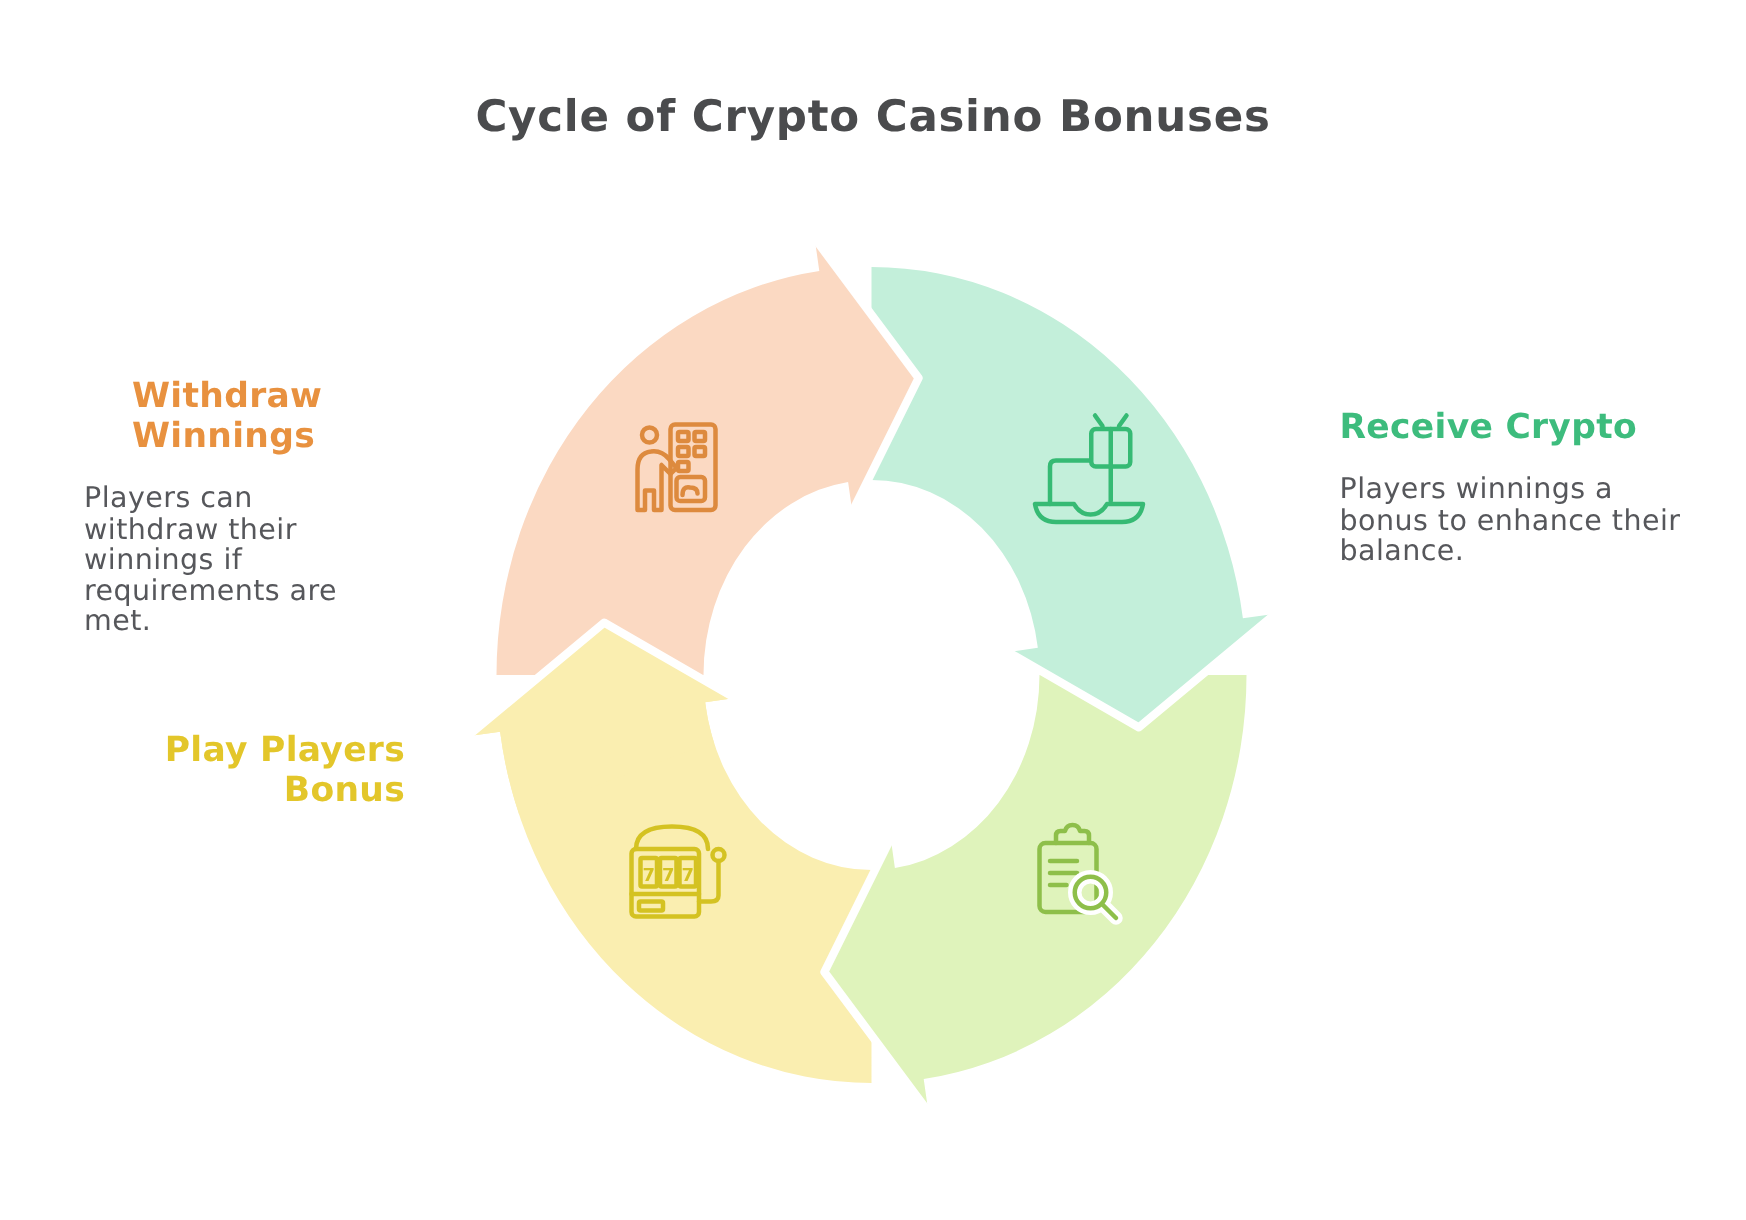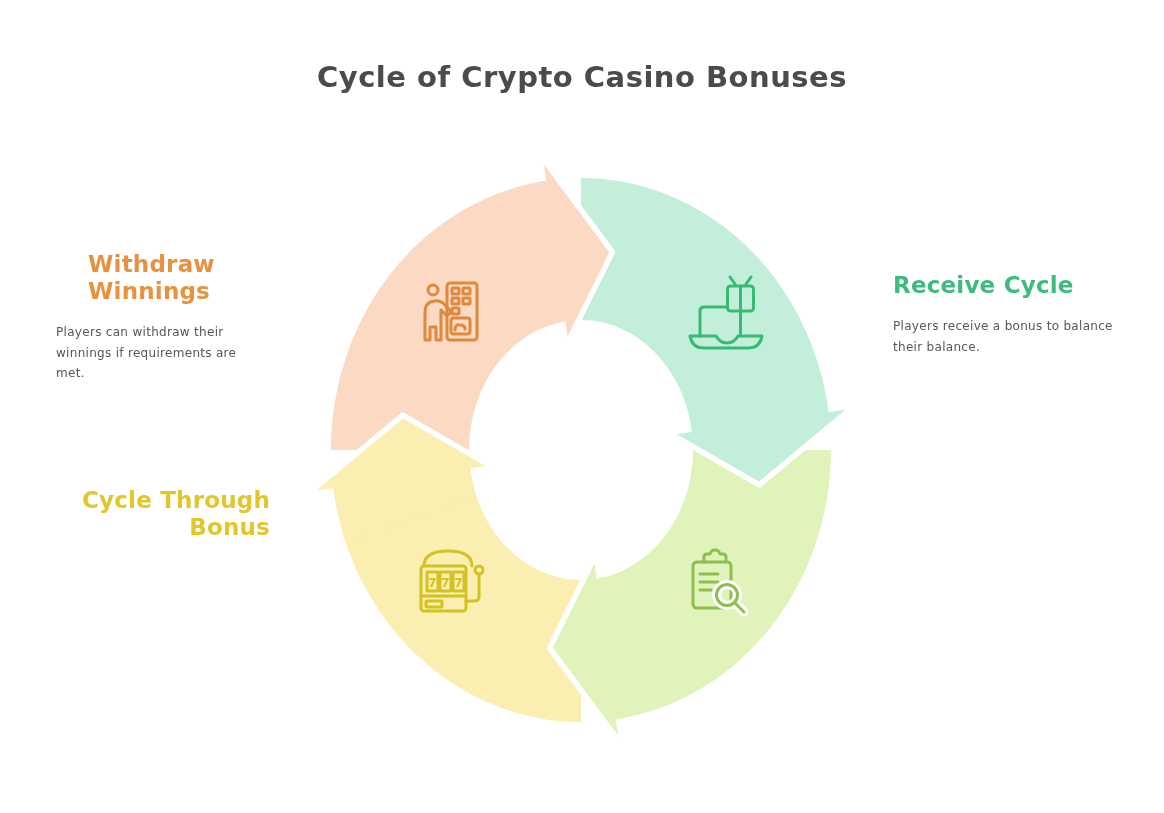--- a/index.html
+++ b/index.html
@@ -18,21 +18,21 @@
     color:#4a4b4d;
   }
   .step{position:absolute;}
   .step h2{
     margin:0 0 17px 0;
     font-size:23px;font-weight:700;
     line-height:27px;letter-spacing:.2px;
   }
   .step p{
     margin:0;
-    font-size:12px;line-height:20.5px;letter-spacing:.3px;
+    font-size:19px;line-height:20.5px;letter-spacing:.3px;
     color:#56575b;
   }
   .step-receive{left:893px;top:272px;width:232px;text-align:left;}
   .step-understand{left:893px;top:474px;width:232px;text-align:left;}
   .step-playthrough{left:60px;top:487px;width:210px;text-align:right;}
   .step-withdraw{left:56px;top:251px;width:205px;text-align:left;}
   .seg{stroke:none;}
   .gap-line{fill:none;stroke:#ffffff;stroke-width:5.5;stroke-linecap:round;stroke-linejoin:round;}
   .icon{fill:none;stroke-width:3;stroke-linecap:round;stroke-linejoin:round;}
   .icon .halo{stroke:#ffffff;stroke-width:9;}
@@ -106,22 +106,22 @@
       <path d="M735,603 L744,612"></path>
     </g>
   </svg>
 
   <div class="step step-withdraw">
     <h2 style="color: rgb(232, 145, 63); margin-left: 32px;">Withdraw Winnings</h2>
     <p>Players can withdraw their winnings if requirements are met.</p>
   </div>
 
   <div class="step step-receive">
-    <h2 style="color: rgb(61, 188, 125);">Receive Cycle</h2>
-    <p>Players receive a bonus to balance their balance.</p>
+    <h2 style="color: rgb(61, 188, 125);">Receive Crypto</h2>
+    <p>Players winnings a bonus to enhance their balance.</p>
   </div>
 
 
   <div class="step step-playthrough">
-    <h2 style="color: rgb(227, 198, 42);">Cycle Through Bonus</h2>
+    <h2 style="color: rgb(227, 198, 42);">Play Players Bonus</h2>
   </div>
 
 </div>
 
 </body></html>

